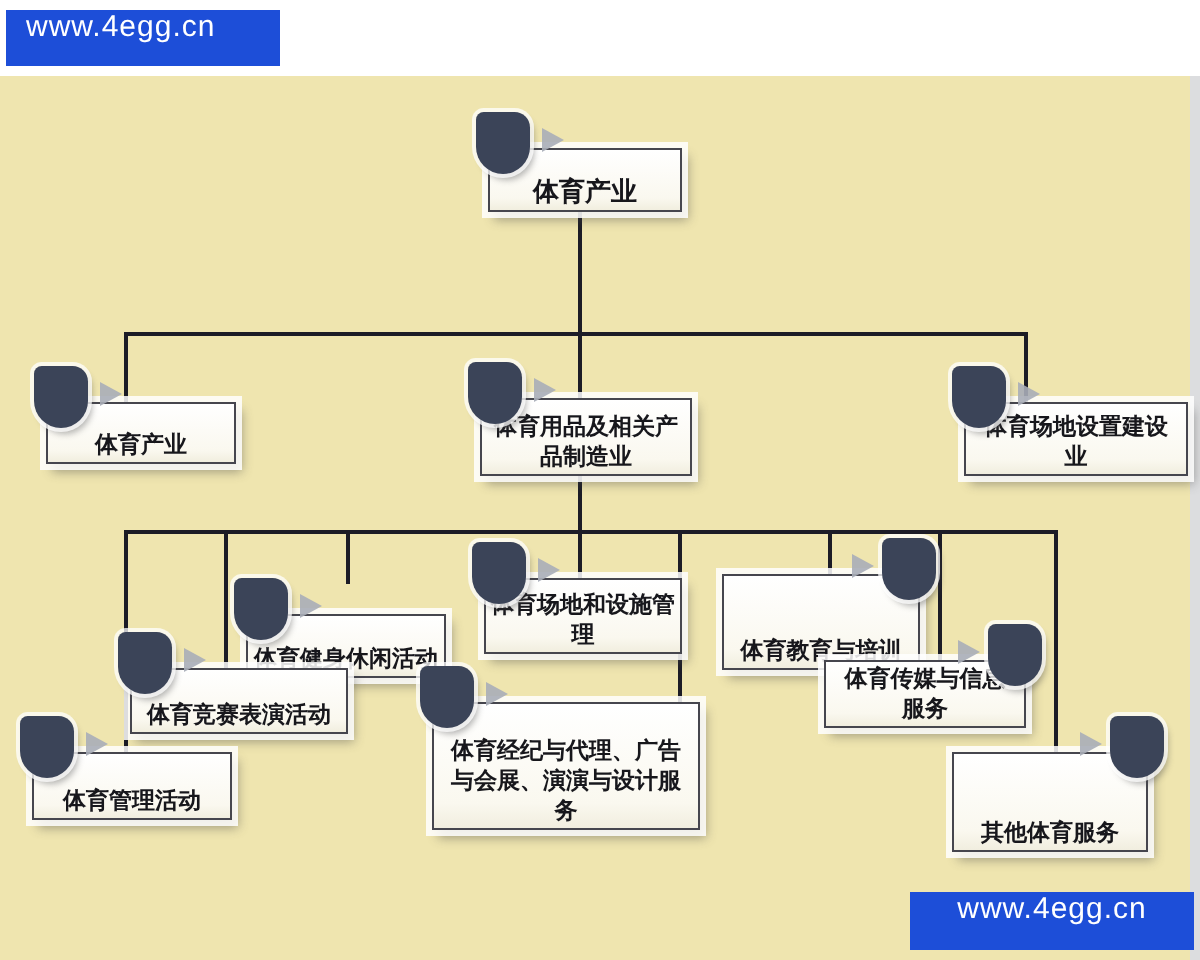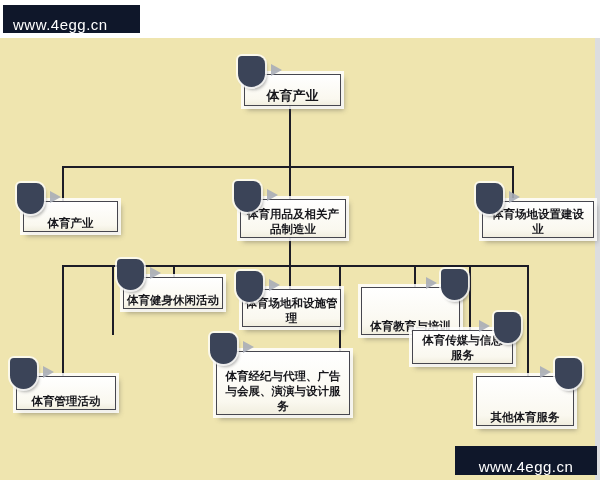--- a/index.html
+++ b/index.html
@@ -5,22 +5,22 @@
   html,body{margin:0;padding:0;}
   body{
     width:600px;height:480px;position:relative;overflow:hidden;
     background:#ffffff;
     font-family:"Liberation Sans","DejaVu Sans",sans-serif;
   }
   .canvas{position:absolute;left:0;top:0;width:600px;height:480px;}
   .panel{position:absolute;left:0;top:38px;width:595px;height:442px;background:#efe5af;}
   .right-strip{position:absolute;left:595px;top:38px;width:5px;height:442px;background:#dcdddf;}
   .watermark{
-    position:absolute;background:#0f172a;color:#ffffff;
-    font-size:15px;display:flex;align-items:flex-end;z-index:20;
+    position:absolute;background:#1d4ed8;color:#ffffff;
+    font-size:15px;display:flex;align-items:flex-start;z-index:20;
     letter-spacing:0.5px;
   }
   .wm-tl{left:3px;top:5px;width:127px;height:28px;padding-left:10px;}
   .wm-br{left:455px;top:446px;width:142px;height:29px;justify-content:center;}
   .line{position:absolute;background:#1c1c26;z-index:1;}
   .node{
     position:absolute;z-index:2;
     background:linear-gradient(180deg,#ffffff 0%,#faf8ef 80%,#f1eedf 100%);
     border:1.5px solid #46464e;
     box-shadow:0 0 0 3px rgba(255,255,255,0.85), 3px 4px 5px rgba(70,70,70,0.45);
@@ -81,34 +81,39 @@
     <span class="clipart"></span>
     <span class="arrow"></span>
     <span>体育用品及相关产品制造业</span>
   </div>
   <div class="node icon-left" style="left:482px;top:201px;width:112px;height:37px;padding:0 5px;">
     <span class="clipart"></span>
     <span class="arrow"></span>
     <span>体育场地设置建设业</span>
   </div>
 
-  <div class="node icon-left" style="left:123px;top:277px;width:100px;height:32px;">
+  <div class="node icon-left" style="left:123px;top:307px;width:100px;height:32px;">
     <span class="clipart"></span>
     <span class="arrow"></span>
     <span>体育健身休闲活动</span>
   </div>
   <div class="node icon-left" style="left:242px;top:289px;width:99px;height:38px;padding:0 1px;">
     <span class="clipart"></span>
     <span class="arrow"></span>
     <span>体育场地和设施管理</span>
   </div>
   <div class="node icon-right" style="left:361px;top:287px;width:99px;height:48px;">
     <span class="clipart"></span>
     <span class="arrow"></span>
     <span>体育教育与培训</span>
+  </div>
+  <div class="node icon-left" style="left:65px;top:334px;width:109px;height:33px;">
+    <span class="clipart"></span>
+    <span class="arrow"></span>
+    <span>体育竞赛表演活动</span>
   </div>
   <div class="node icon-right" style="left:412px;top:330px;width:101px;height:34px;padding:0 8px;">
     <span class="clipart"></span>
     <span class="arrow"></span>
     <span>体育传媒与信息服务</span>
   </div>
   <div class="node icon-left" style="left:216px;top:351px;width:134px;height:64px;padding:0 8px;">
     <span class="clipart"></span>
     <span class="arrow"></span>
     <span>体育经纪与代理、广告与会展、演演与设计服务</span>

